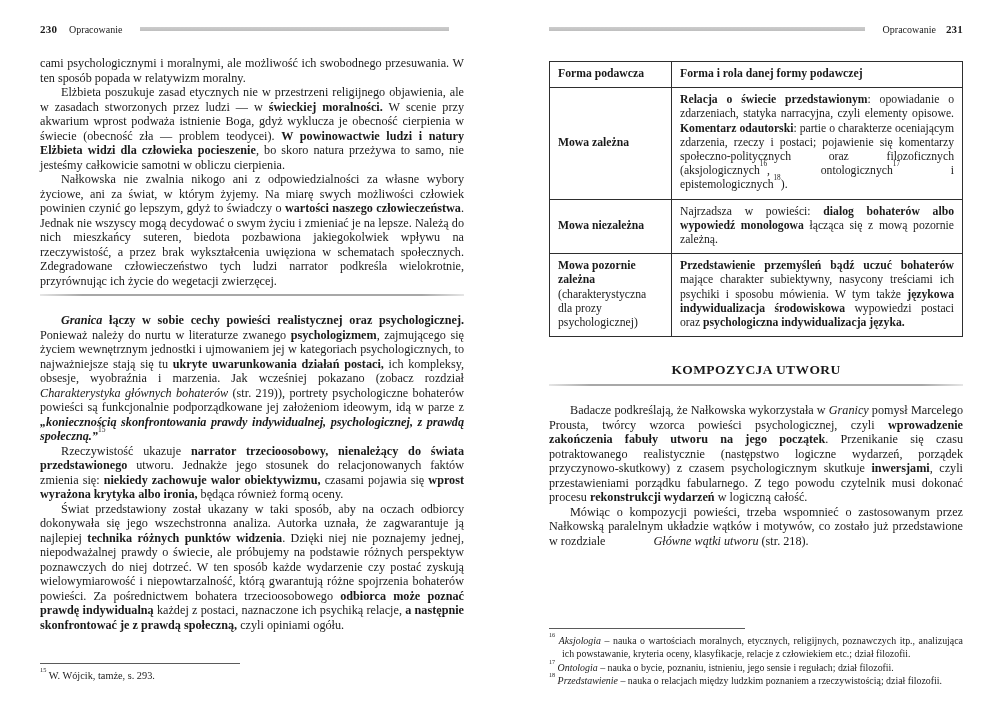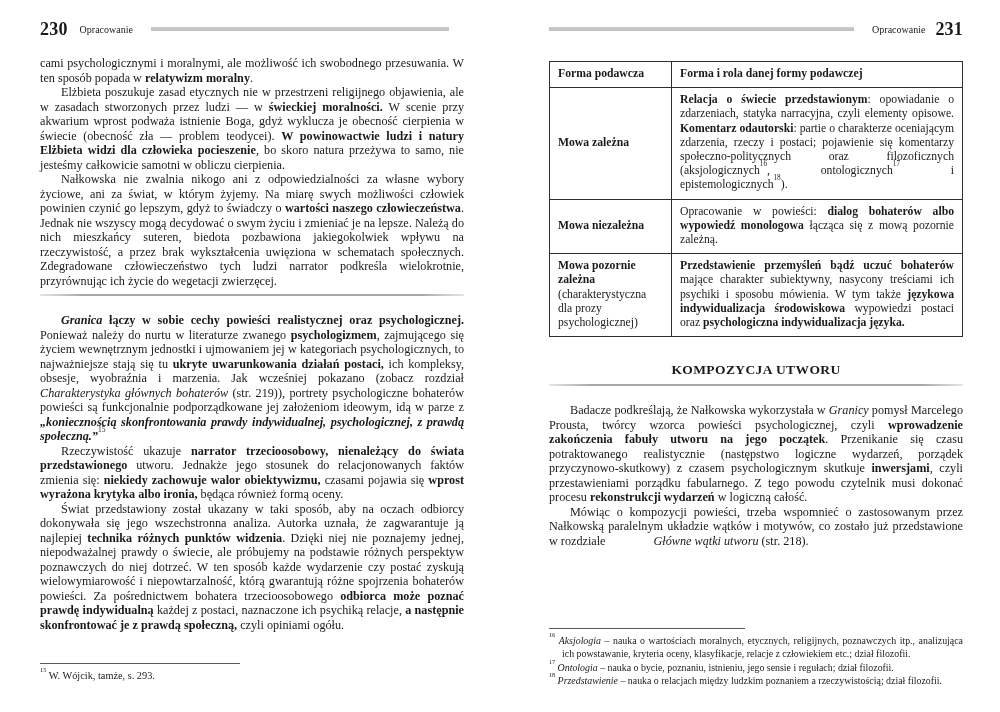--- a/index.html
+++ b/index.html
@@ -10,21 +10,21 @@
     font-family:"Liberation Serif", serif;
     position:relative;
     overflow:hidden;
   }
   .page { position:absolute; top:22px; height:678px; }
   .page.left  { left:40px;  width:424px; }
   .page.right { left:549px; width:414px; }
 
   
   .pg-header { display:flex; align-items:center; height:14px; }
-  .pg-num { font-weight:bold; font-size:18px; letter-spacing:0.2px; }
+  .pg-num { font-weight:bold; font-size:11px; letter-spacing:0.2px; }
   .pg-sec { font-size:10px; }
   .left  .pg-sec { margin-left:12px; }
   .right .pg-sec { margin-right:10px; }
   .pg-bar { flex:1; height:4px; background:linear-gradient(#cccccc,#bfbfbf); }
   .left  .pg-bar { margin-left:18px; margin-right:15px; }
   .right .pg-bar { margin-right:18px; }
 
   
   .body {
     font-size:12.2px;
@@ -89,21 +89,21 @@
 
 <div>
 
   <section class="page left">
     <header class="pg-header">
       <span class="pg-num">230</span>
       <span class="pg-sec">Opracowanie</span>
       <span class="pg-bar"></span>
     </header>
 
-    <p class="body first-block"><span>cami psychologicznymi i moralnymi, ale możliwość ich swobodnego przesuwania. W ten sposób popada w </span><span style="font-weight: bold;">relatywizm moralny</span><span>.</span></p>
+    <p class="body first-block"><span>cami psychologicznymi i moralnymi, ale możliwość ich swobodnego przesuwania. W ten sposób popada w </span><span style="font-weight: normal;">relatywizm moralny</span><span>.</span></p>
     <p class="body indent"><span>Elżbieta poszukuje zasad etycznych nie w przestrzeni religijnego objawienia, ale w zasadach stworzonych przez ludzi — w </span><span style="font-weight: bold;">świeckiej moralności.</span><span> W scenie przy akwarium wprost podważa istnienie Boga, gdyż wyklucza je obecność cierpienia w świecie (obecność zła — problem teodycei). </span><span style="font-weight: bold;">W powinowactwie ludzi i natury Elżbieta widzi dla człowieka pocieszenie</span><span>, bo skoro natura przeżywa to samo, nie jesteśmy całkowicie samotni w obliczu cierpienia.</span></p>
     <p class="body indent"><span>Nałkowska nie zwalnia nikogo ani z odpowiedzialności za własne wybory życiowe, ani za świat, w którym żyjemy. Na miarę swych możliwości człowiek powinien czynić go lepszym, gdyż to świadczy o </span><span style="font-weight: bold;">wartości naszego człowieczeństwa</span><span>. Jednak nie wszyscy mogą decydować o swym życiu i zmieniać je na lepsze. Należą do nich mieszkańcy suteren, biedota pozbawiona jakiegokolwiek wpływu na rzeczywistość, a przez brak wykształcenia uwięziona w schematach społecznych. Zdegradowane człowieczeństwo tych ludzi narrator podkreśla wielokrotnie, przyrównując ich życie do wegetacji zwierzęcej.</span></p>
 
     <div class="heading-rule"></div>
 
     <p class="body indent"><span style="font-weight: bold; font-style: italic;">Granica</span><span style="font-weight: bold;"> łączy w sobie cechy powieści realistycznej oraz psychologicznej.</span><span> Ponieważ należy do nurtu w literaturze zwanego </span><span style="font-weight: bold;">psychologizmem</span><span>, zajmującego się życiem wewnętrznym jednostki i ujmowaniem jej w kategoriach psychologicznych, to najważniejsze stają się tu </span><span style="font-weight: bold;">ukryte uwarunkowania działań postaci,</span><span> ich kompleksy, obsesje, wyobraźnia i marzenia. Jak wcześniej pokazano (zobacz rozdział </span><span style="font-style: italic;">Charakterystyka głównych bohaterów</span><span> (str. 219)), portrety psychologiczne bohaterów powieści są funkcjonalnie podporządkowane jej założeniom ideowym, idą w parze z </span><span style="font-weight: bold; font-style: italic;">„koniecznością skonfrontowania prawdy indywidualnej, psychologicznej, z prawdą społeczną.”</span><sup>15</sup></p>
     <p class="body indent"><span>Rzeczywistość ukazuje </span><span style="font-weight: bold;">narrator trzecioosobowy, nienależący do świata przedstawionego</span><span> utworu. Jednakże jego stosunek do relacjonowanych faktów zmienia się: </span><span style="font-weight: bold;">niekiedy zachowuje walor obiektywizmu,</span><span> czasami pojawia się </span><span style="font-weight: bold;">wprost wyrażona krytyka albo ironia,</span><span> będąca również formą oceny.</span></p>
     <p class="body indent"><span>Świat przedstawiony został ukazany w taki sposób, aby na oczach odbiorcy dokonywała się jego wszechstronna analiza. Autorka uznała, że zagwarantuje ją najlepiej </span><span style="font-weight: bold;">technika różnych punktów widzenia</span><span>. Dzięki niej nie poznajemy jednej, niepodważalnej prawdy o świecie, ale próbujemy na podstawie różnych perspektyw poznawczych do niej dotrzeć. W ten sposób każde wydarzenie czy postać zyskują wielowymiarowość i niepowtarzalność, którą gwarantują różne spojrzenia bohaterów powieści. Za pośrednictwem bohatera trzecioosobowego </span><span style="font-weight: bold;">odbiorca może poznać prawdę indywidualną</span><span> każdej z postaci, naznaczone ich psychiką relacje, </span><span style="font-weight: bold;">a następnie skonfrontować je z prawdą społeczną,</span><span> czyli opiniami ogółu.</span></p>
 
     <div class="footnotes">
@@ -124,21 +124,21 @@
         <tr>
           <th>Forma podawcza</th>
           <th>Forma i rola danej formy podawczej</th>
         </tr>
         <tr>
           <td class="col-form"><span style="font-weight: bold;">Mowa zależna</span></td>
           <td class="col-desc"><span style="font-weight: bold;">Relacja o świecie przedstawionym</span><span>: opowiadanie o zdarzeniach, statyka narracyjna, czyli elementy opisowe. </span><span style="font-weight: bold;">Komentarz odautorski</span><span>: partie o charakterze oceniającym zdarzenia, rzeczy i postaci; pojawienie się komentarzy społeczno-politycznych oraz filozoficznych (aksjologicznych</span><sup>16</sup><span>, ontologicznych</span><sup>17</sup><span> i epistemologicznych</span><sup>18</sup><span>).</span></td>
         </tr>
         <tr>
           <td class="col-form"><span style="font-weight: bold;">Mowa niezależna</span></td>
-          <td class="col-desc"><span>Opracowanie w powieści: </span><span style="font-weight: bold;">dialog bohaterów albo wypowiedź monologowa</span><span> łącząca się z mową pozornie zależną.</span></td>
+          <td class="col-desc"><span>Najrzadsza w powieści: </span><span style="font-weight: bold;">dialog bohaterów albo wypowiedź monologowa</span><span> łącząca się z mową pozornie zależną.</span></td>
         </tr>
         <tr>
           <td class="col-form"><span style="font-weight: bold;">Mowa pozornie zależna</span><span> (charakterystyczna dla prozy psychologicznej)</span></td>
           <td class="col-desc"><span style="font-weight: bold;">Przedstawienie przemyśleń bądź uczuć bohaterów</span><span> mające charakter subiektywny, nasycony treściami ich psychiki i sposobu mówienia. W tym także </span><span style="font-weight: bold;">językowa indywidualizacja środowiskowa</span><span> wypowiedzi postaci oraz </span><span style="font-weight: bold;">psychologiczna indywidualizacja języka.</span></td>
         </tr>
       </tbody>
     </table>
 
     <h2 class="sec-heading">KOMPOZYCJA UTWORU</h2>
     <div class="heading-rule"></div>

